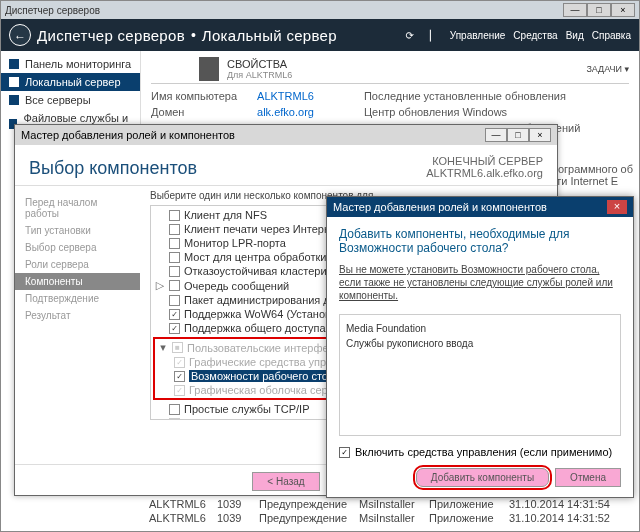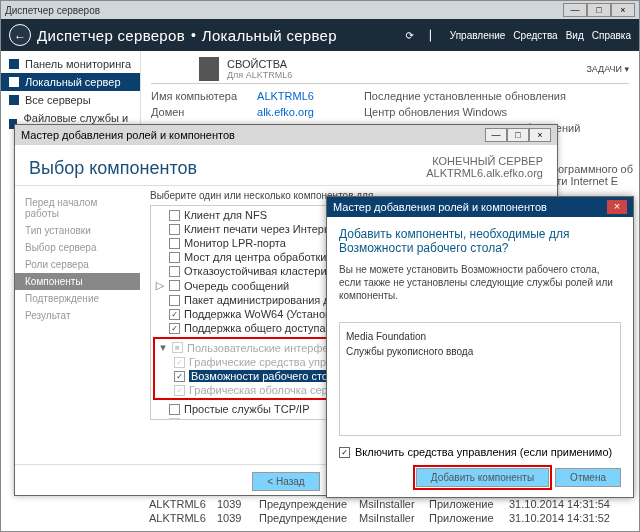--- a/index.html
+++ b/index.html
@@ -55,36 +55,36 @@
   .flist{border:1px solid #ccc;height:215px;overflow:hidden;padding:2px;}
   .fitem{display:flex;align-items:center;gap:4px;padding:1px 2px;font-size:10px;color:#333;}
   .fitem.dim{color:#aaa;}
   .fitem .cb{width:11px;height:11px;border:1px solid #888;display:inline-flex;align-items:center;justify-content:center;font-size:8px;background:#fff;}
   .fitem .cb.chk::before{content:"✓";}
   .fitem .cb.dim{border-color:#ccc;color:#ccc;}
   .fitem .exp{width:10px;display:inline-block;text-align:center;color:#666;}
   .red-box{border:2px solid #d00;padding:1px;margin:2px 0;}
   .hl{background:#0a3f6e;color:#fff;padding:0 2px;display:inline-block;}
   .wfoot{height:34px;border-top:1px solid #ddd;display:flex;justify-content:center;align-items:center;gap:6px;}
-  .btn{border:1px solid #999;background:#7dd3fc;padding:3px 14px;font-size:10px;color:#555;}
+  .btn{border:1px solid #999;background:#f9a8d4;padding:3px 14px;font-size:10px;color:#555;}
 
   
   .popup { position:absolute; left:326px; top:196px; width:308px; height:302px; background:#fff; border:1px solid #666; box-shadow:0 0 8px rgba(0,0,0,.4);}
   .popup .ptbar{height:20px;background:#0a3f6e;color:#fff;display:flex;align-items:center;padding:0 6px;font-size:10px;}
   .popup .ptbar .px{margin-left:auto;width:20px;height:14px;background:#c44;text-align:center;line-height:13px;}
   .popup .pbody{padding:10px 12px;display:flex;flex-direction:column;height:calc(100% - 20px);}
   .popup h3{font-size:12px;color:#0a5a8a;font-weight:normal;margin-bottom:8px;}
-  .popup .pmsg{font-size:10px;color:#444;margin-bottom:20px;line-height:1.3;}
+  .popup .pmsg{font-size:10px;color:#444;margin-bottom:12px;line-height:1.3;text-decoration:underline;}
   .popup .pframe{border:1px solid #ccc;flex:1;padding:6px;}
   .popup .pfitem{font-size:10px;color:#333;padding:2px 0;}
   .popup .pchk{display:flex;align-items:center;gap:5px;margin:10px 0;font-size:10px;}
   .popup .pchk .cb{width:11px;height:11px;border:1px solid #666;display:inline-flex;align-items:center;justify-content:center;font-size:8px;}
   .popup .pchk .cb::before{content:"✓";}
   .popup .pbtns{display:flex;justify-content:flex-end;gap:6px;}
-  .popup .pbtns .btn.primary{outline:2px solid #d00;outline-offset:1px;}
+  .popup .pbtns .btn.primary{outline:2px solid #d00;outline-offset:1px;border-radius:7px;}
 
   
   .events{position:absolute;left:148px;bottom:6px;right:8px;font-size:10px;color:#444;}
   .events .erow{display:flex;gap:10px;padding:1px 0;}
   .events .erow span:nth-child(1){width:58px;}
   .events .erow span:nth-child(2){width:32px;}
   .events .erow span:nth-child(3){width:90px;}
   .events .erow span:nth-child(4){width:60px;}
   .events .erow span:nth-child(5){width:70px;}
 </style>

